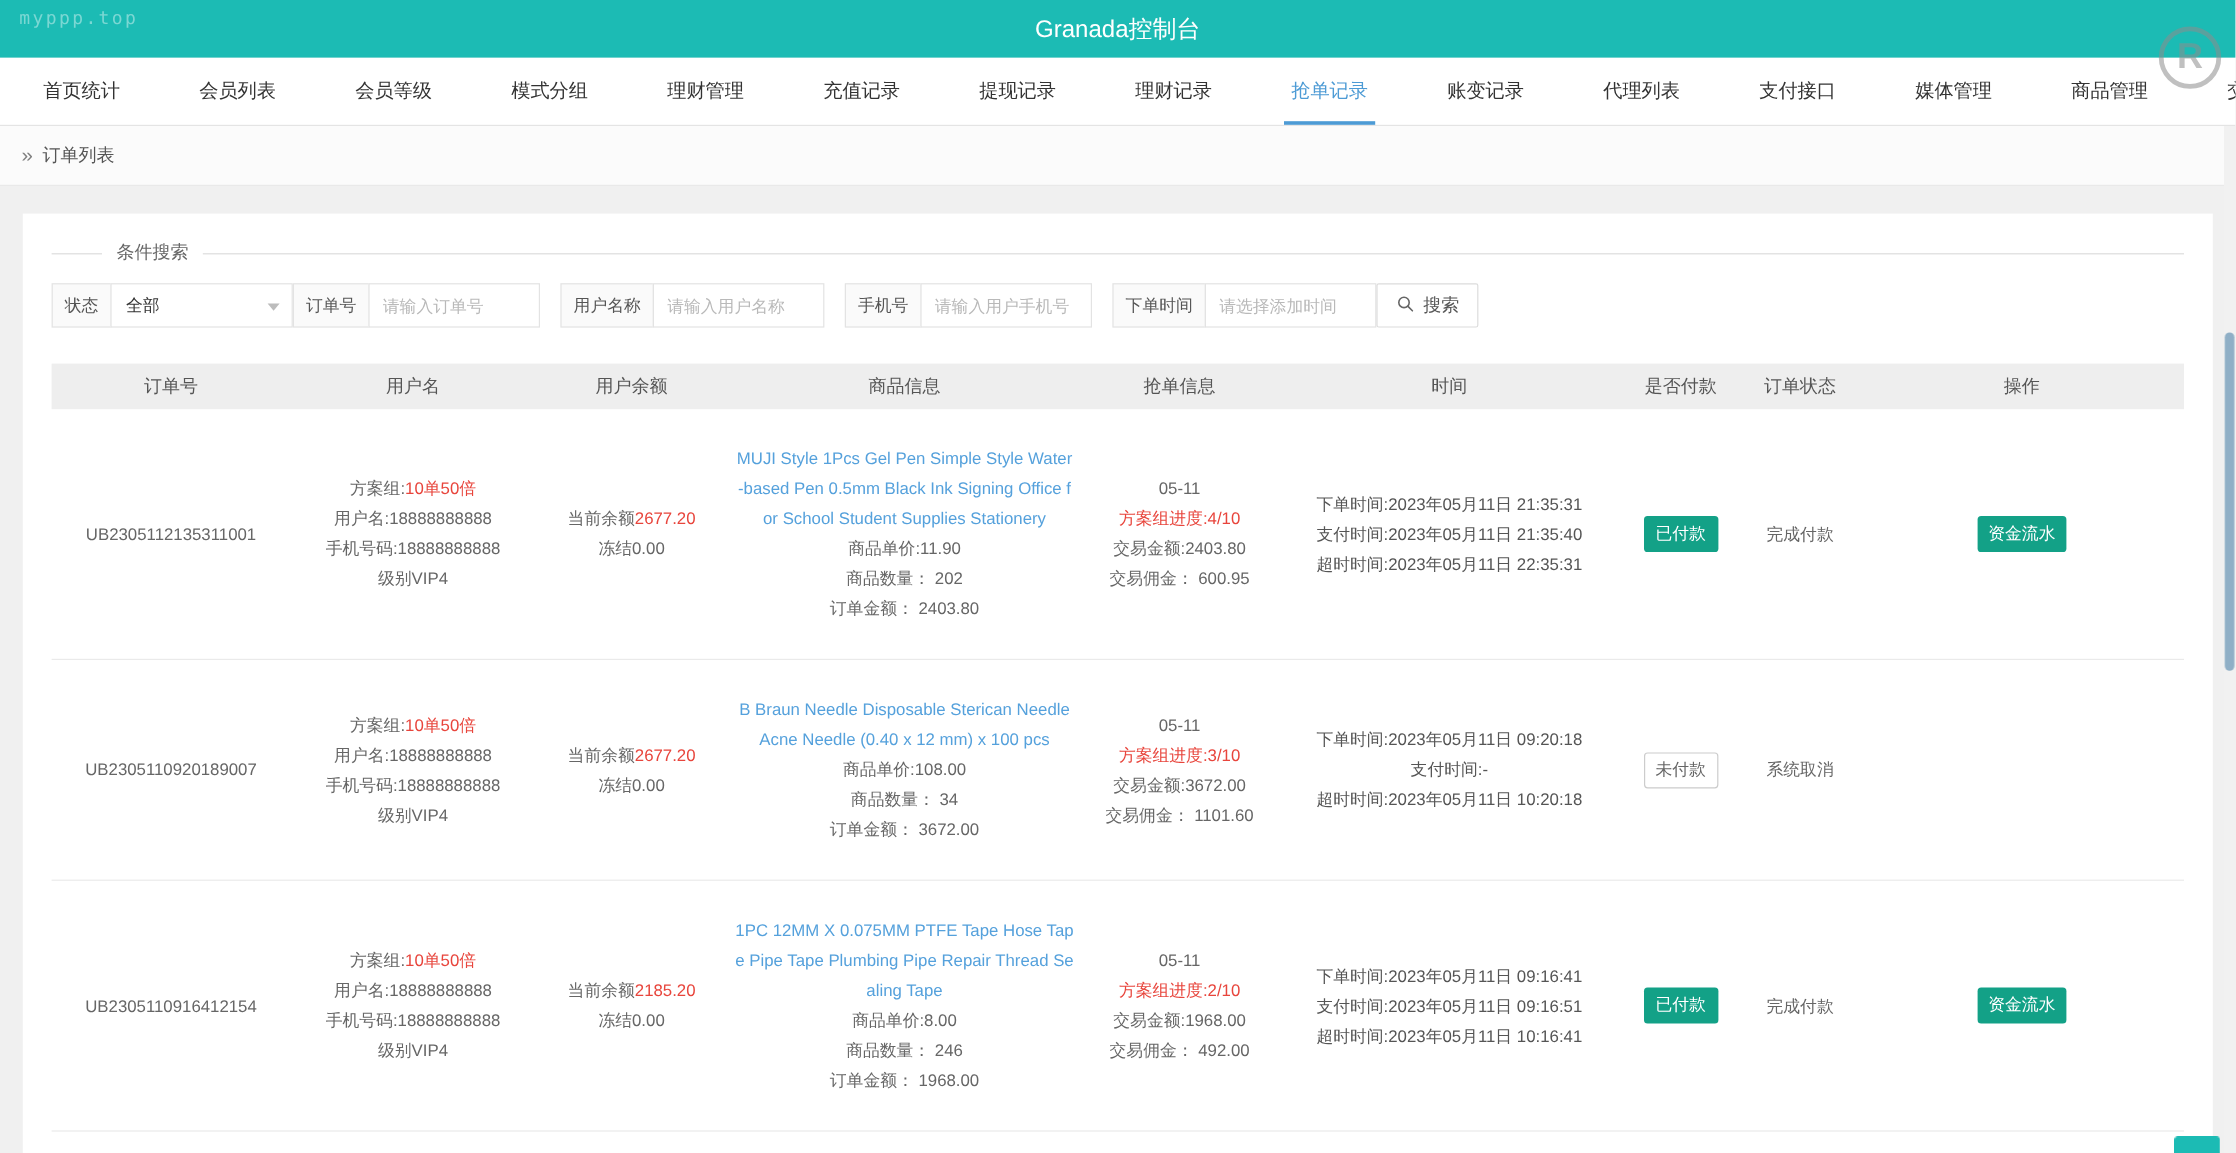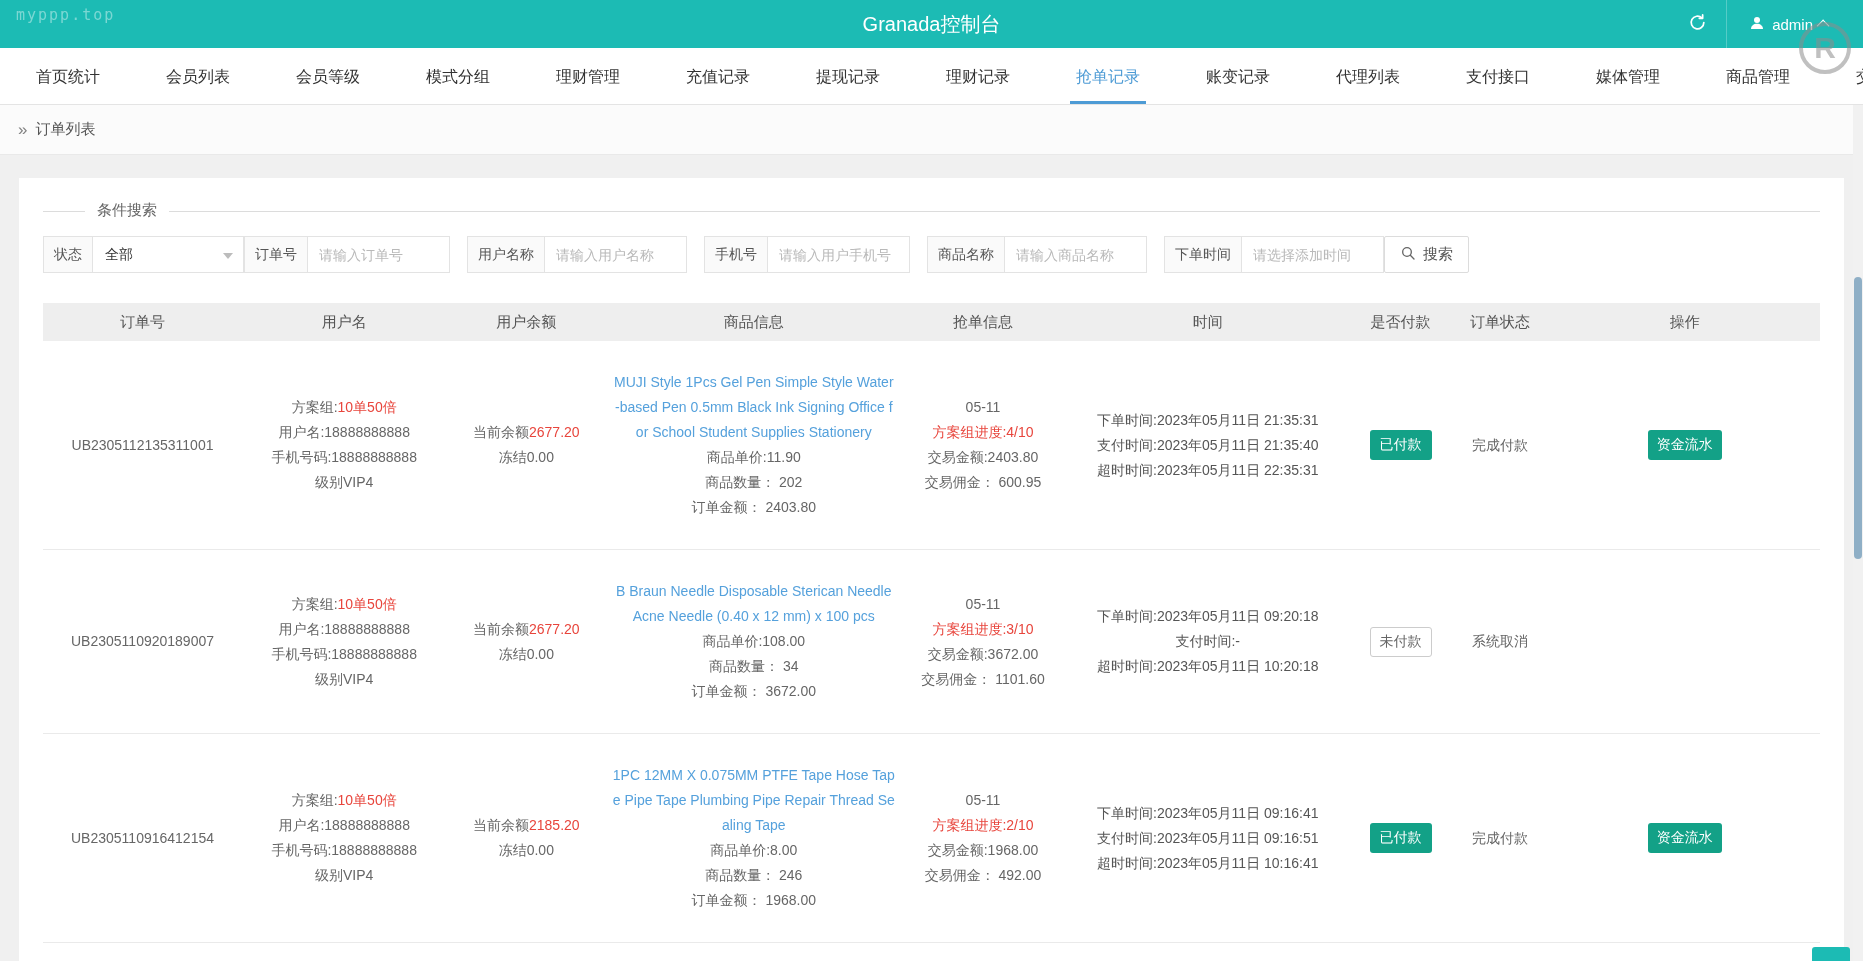--- a/index.html
+++ b/index.html
@@ -97,41 +97,20 @@
     background:#8fafc6; border-radius:4px; cursor:pointer; }
   .to-top { position:fixed; right:13px; bottom:-24px; width:38px; height:38px;
     background:#1cbbb4; border-radius:3px; z-index:55; cursor:pointer; }
 </style>
 </head>
 <body>
 
 <div class="topbar">
   <span class="wm-top">myppp.top</span>
   <div class="topbar-title">Granada控制台</div>
-  <div class="topbar-right">
-    <div class="refresh-btn">
-      <span>
-        <svg width="19" height="19" viewBox="0 0 24 24" fill="none">
-          <path d="M20 12a8 8 0 1 1-2.5-5.8" stroke="#fff" stroke-width="2.2" stroke-linecap="round"></path>
-          <path d="M18.5 2.5v4.2h-4.2" stroke="#fff" stroke-width="2.2" stroke-linecap="round" stroke-linejoin="round"></path>
-        </svg>
-      </span>
-    </div>
-    <div class="top-divider"></div>
-    <div class="user-box">
-      <span>
-        <svg width="16" height="16" viewBox="0 0 24 24" fill="#fff">
-          <circle cx="12" cy="7.5" r="4.5"></circle>
-          <path d="M3 21c0-5 4-8 9-8s9 3 9 8z"></path>
-        </svg>
-      </span>
-      <span>admin</span>
-      <span class="caret-up"></span>
-    </div>
-  </div>
 </div>
 
 <div class="wm-r">R</div>
 
 <div class="nav">
     <div class="nav-item">首页统计</div>
     <div class="nav-item">会员列表</div>
     <div class="nav-item">会员等级</div>
     <div class="nav-item">模式分组</div>
     <div class="nav-item">理财管理</div>
@@ -174,24 +153,20 @@
           </div>
           <div class="fgroup">
             <span class="flabel">用户名称</span>
             <input class="finput" placeholder="请输入用户名称" style="">
           </div>
           <div class="fgroup">
             <span class="flabel">手机号</span>
             <input class="finput" placeholder="请输入用户手机号" style="">
           </div>
           <div class="fgroup">
-            <span class="flabel">商品名称</span>
-            <input class="finput" placeholder="请输入商品名称" style="">
-          </div>
-          <div class="fgroup">
             <span class="flabel">下单时间</span>
             <input class="finput" placeholder="请选择添加时间" style="">
           </div>
         </span>
 
       <button class="search-btn">
         <span>
           <svg width="16" height="16" viewBox="0 0 24 24" fill="none">
             <circle cx="10.5" cy="10.5" r="6.5" stroke="#666" stroke-width="2"></circle>
             <path d="M15.5 15.5 21 21" stroke="#666" stroke-width="2" stroke-linecap="round"></path>

